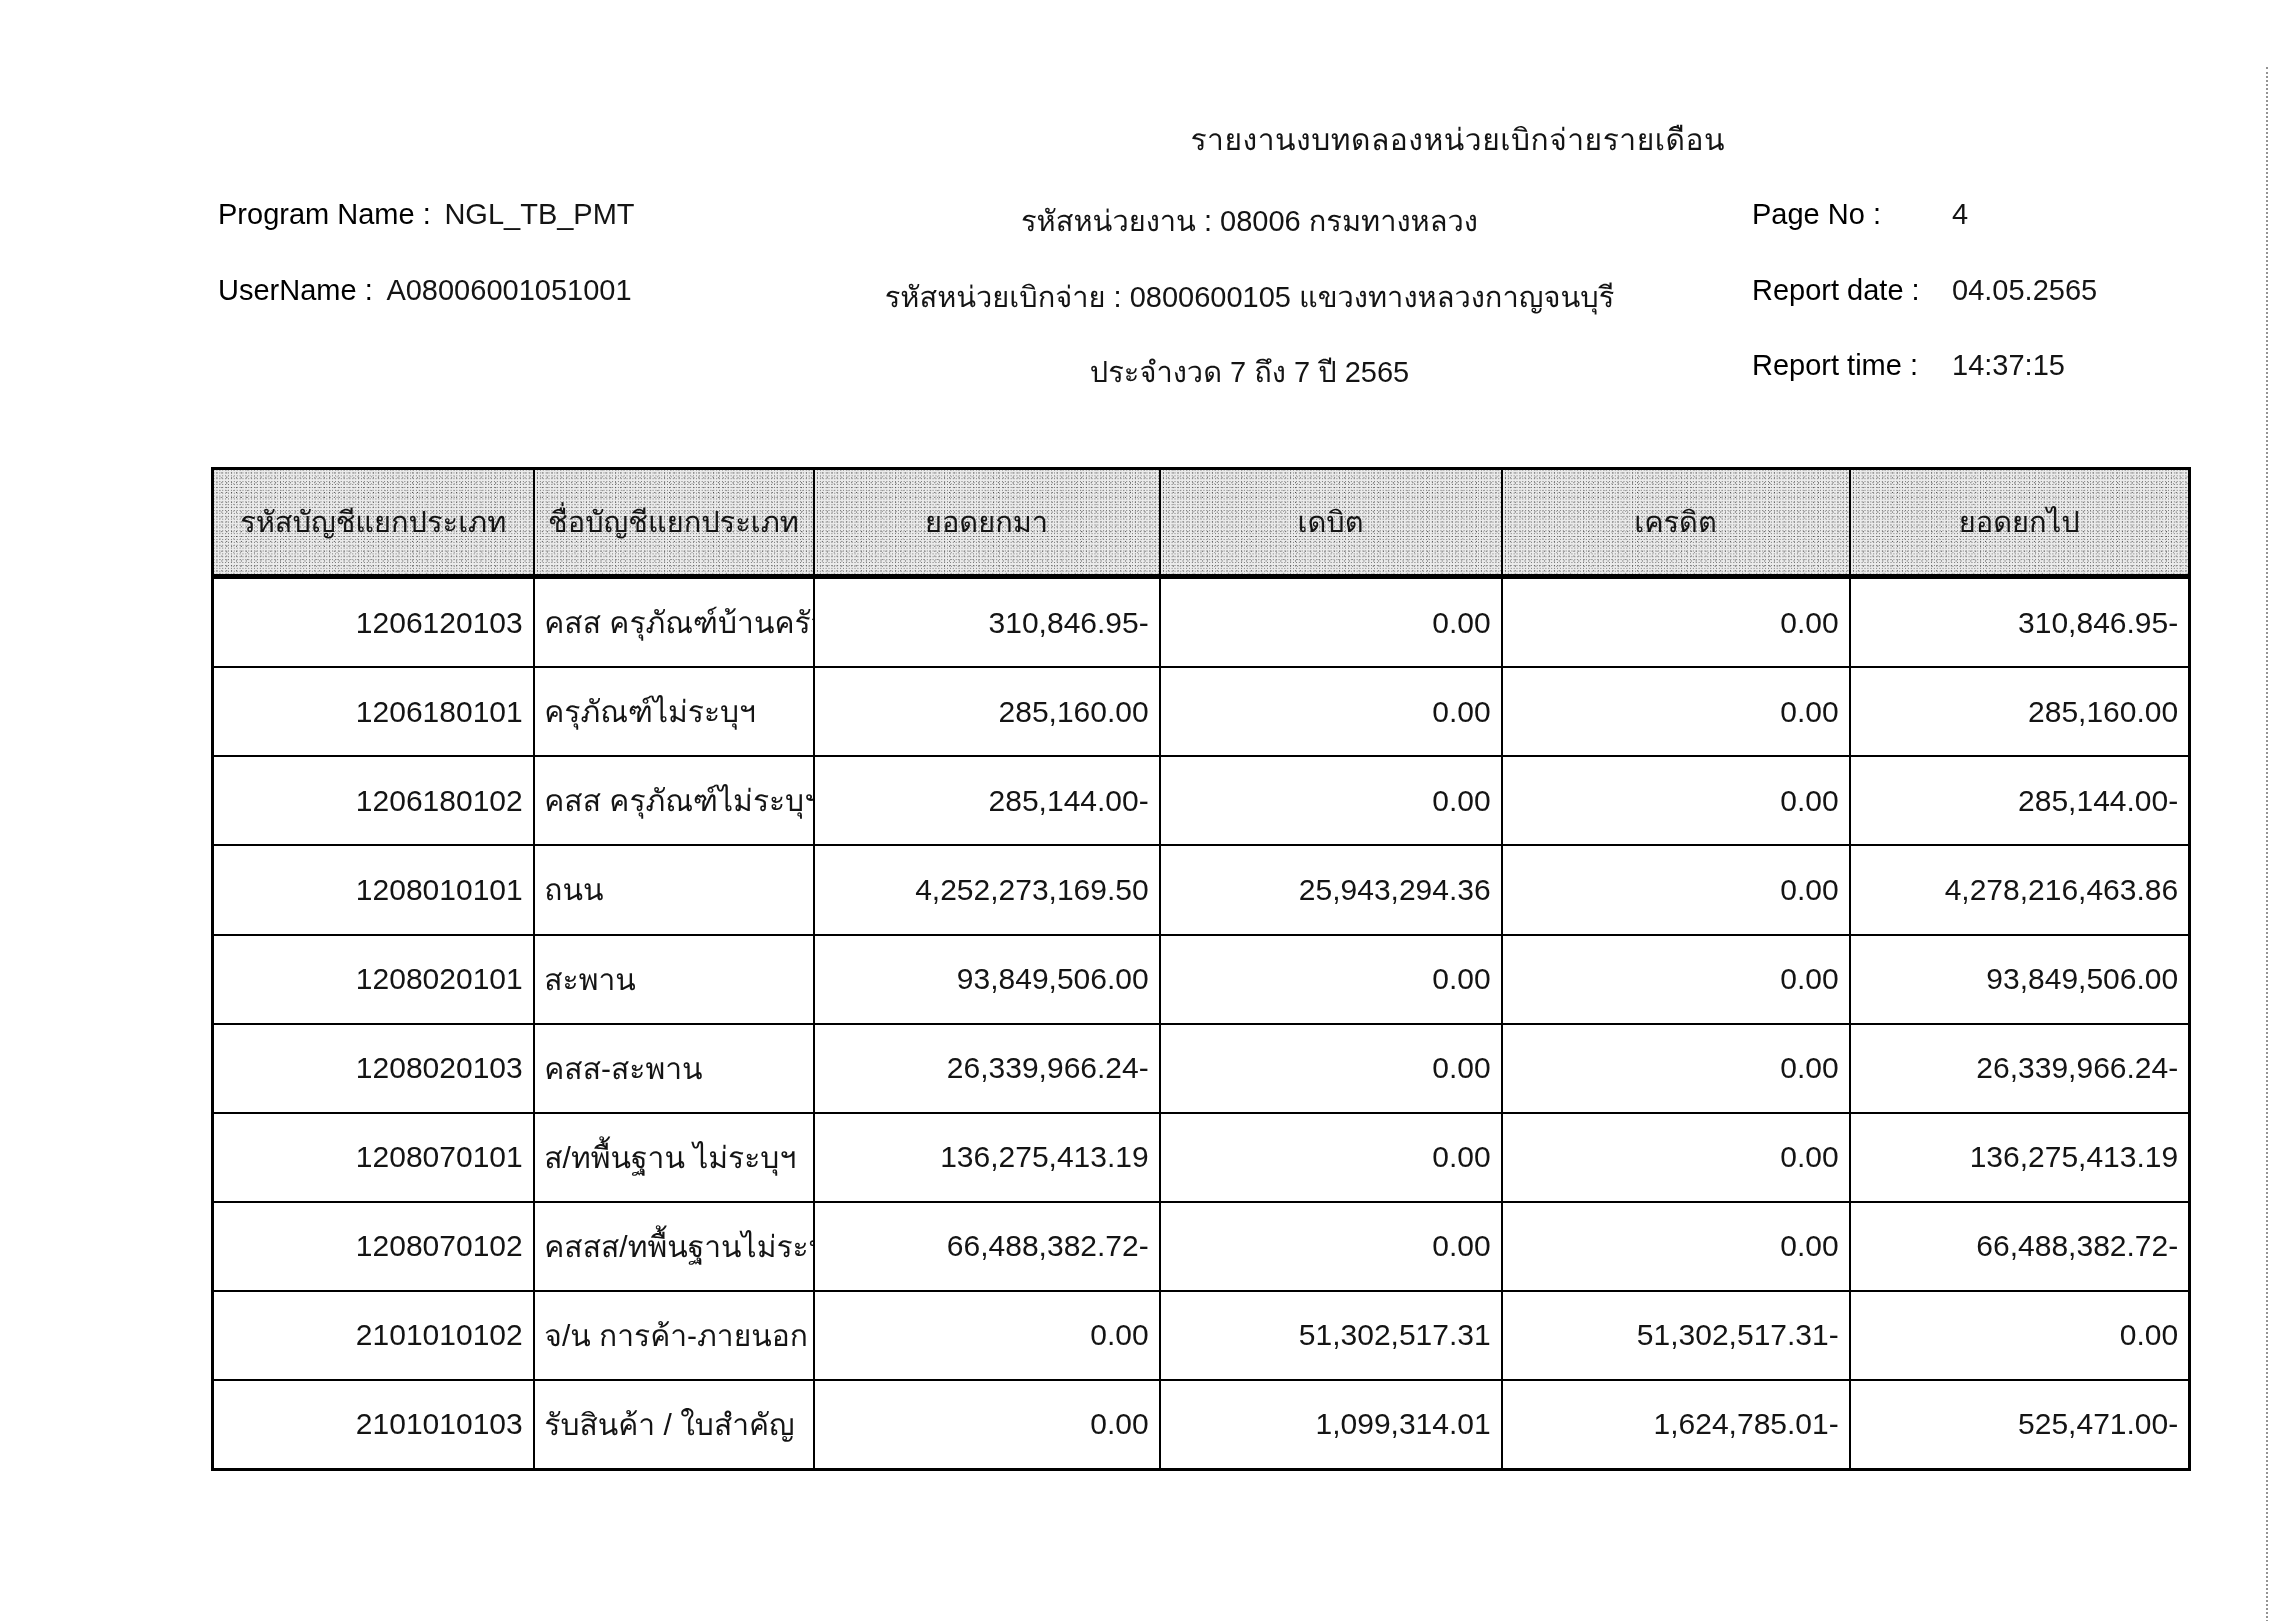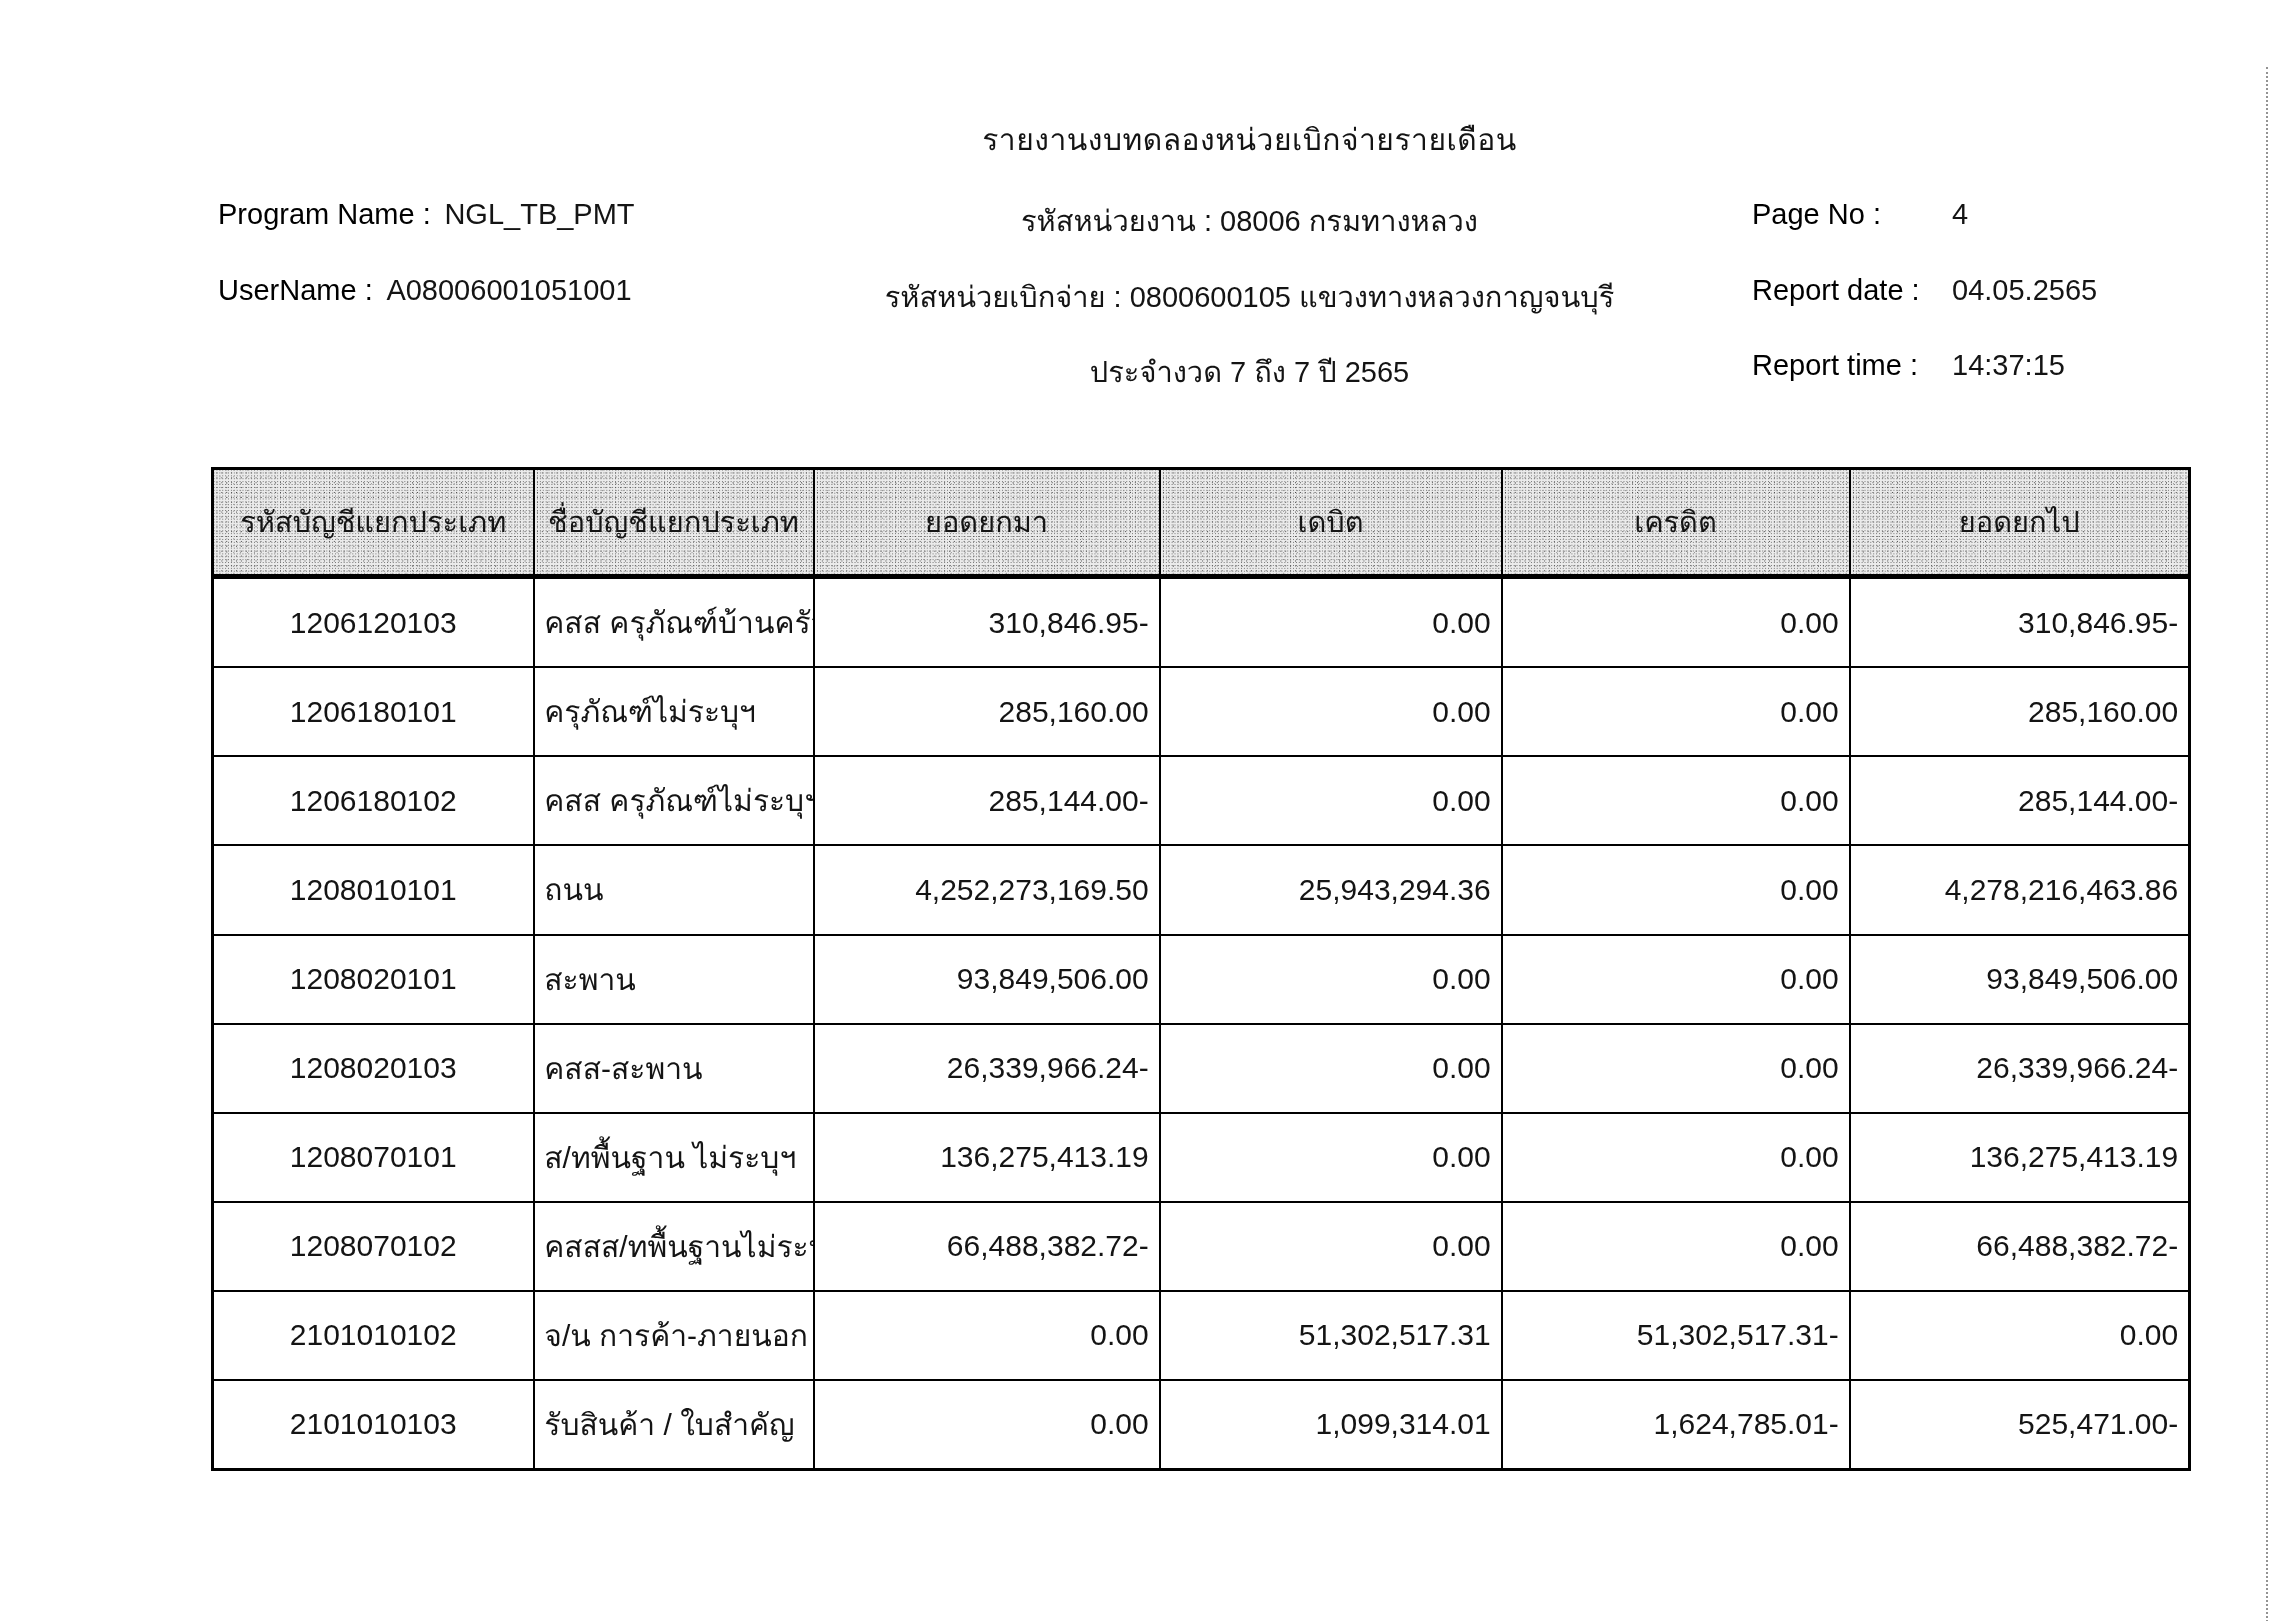--- a/index.html
+++ b/index.html
@@ -4,21 +4,21 @@
 <style>
   html,body{margin:0;padding:0;}
   body{
     width:2293px;height:1621px;position:relative;overflow:hidden;
     background:#ffffff;color:#141414;
     font-family:"Liberation Sans", sans-serif;
     -webkit-font-smoothing:antialiased;
   }
   .title{
     position:absolute;top:116px;left:774px;width:951px;
-    text-align:center;font-size:30px;letter-spacing:0.5px;
+    text-align:right;font-size:30px;letter-spacing:0.5px;
   }
   .meta-left{position:absolute;left:218px;font-size:29px;white-space:nowrap;}
   .meta-center{position:absolute;left:774px;width:951px;text-align:center;font-size:29px;white-space:nowrap;}
   .meta-right-label{position:absolute;left:1752px;font-size:29px;white-space:nowrap;}
   .meta-right-value{position:absolute;left:1952px;font-size:29px;white-space:nowrap;}
   .r2{top:198px;} .r3{top:274px;} .r4{top:349px;}
   .meta-left .lbl, .meta-right-label{color:#000000;}
   .vspace{display:inline-block;width:13.7px;}
 
   table.report{
@@ -37,21 +37,21 @@
       radial-gradient(#8a8a8a 0.6px, transparent 0.7px),
       radial-gradient(#6f6f6f 0.5px, transparent 0.6px);
     background-size:4.9px 4.9px, 6.9px 6.9px, 2.9px 2.9px;
     background-position:0 0, 2px 2.9px, 1px 1px;
   }
   table.report td{
     height:74px;font-size:30px;vertical-align:middle;
     border:2.9px solid #000;
     padding:0 9.8px;white-space:nowrap;overflow:hidden;
   }
-  td.code{text-align:center;padding-left:13.7px;}
+  td.code{text-align:right;padding-left:13.7px;}
   td.name{text-align:left;font-size:29px;}
   td.num{text-align:right;}
 
   .scan-line{
     position:absolute;left:2266px;top:67px;height:1555px;width:0;
     border-left:2px dotted #3c3c3c;opacity:.55;
   }
 </style>
 </head>
 <body>

